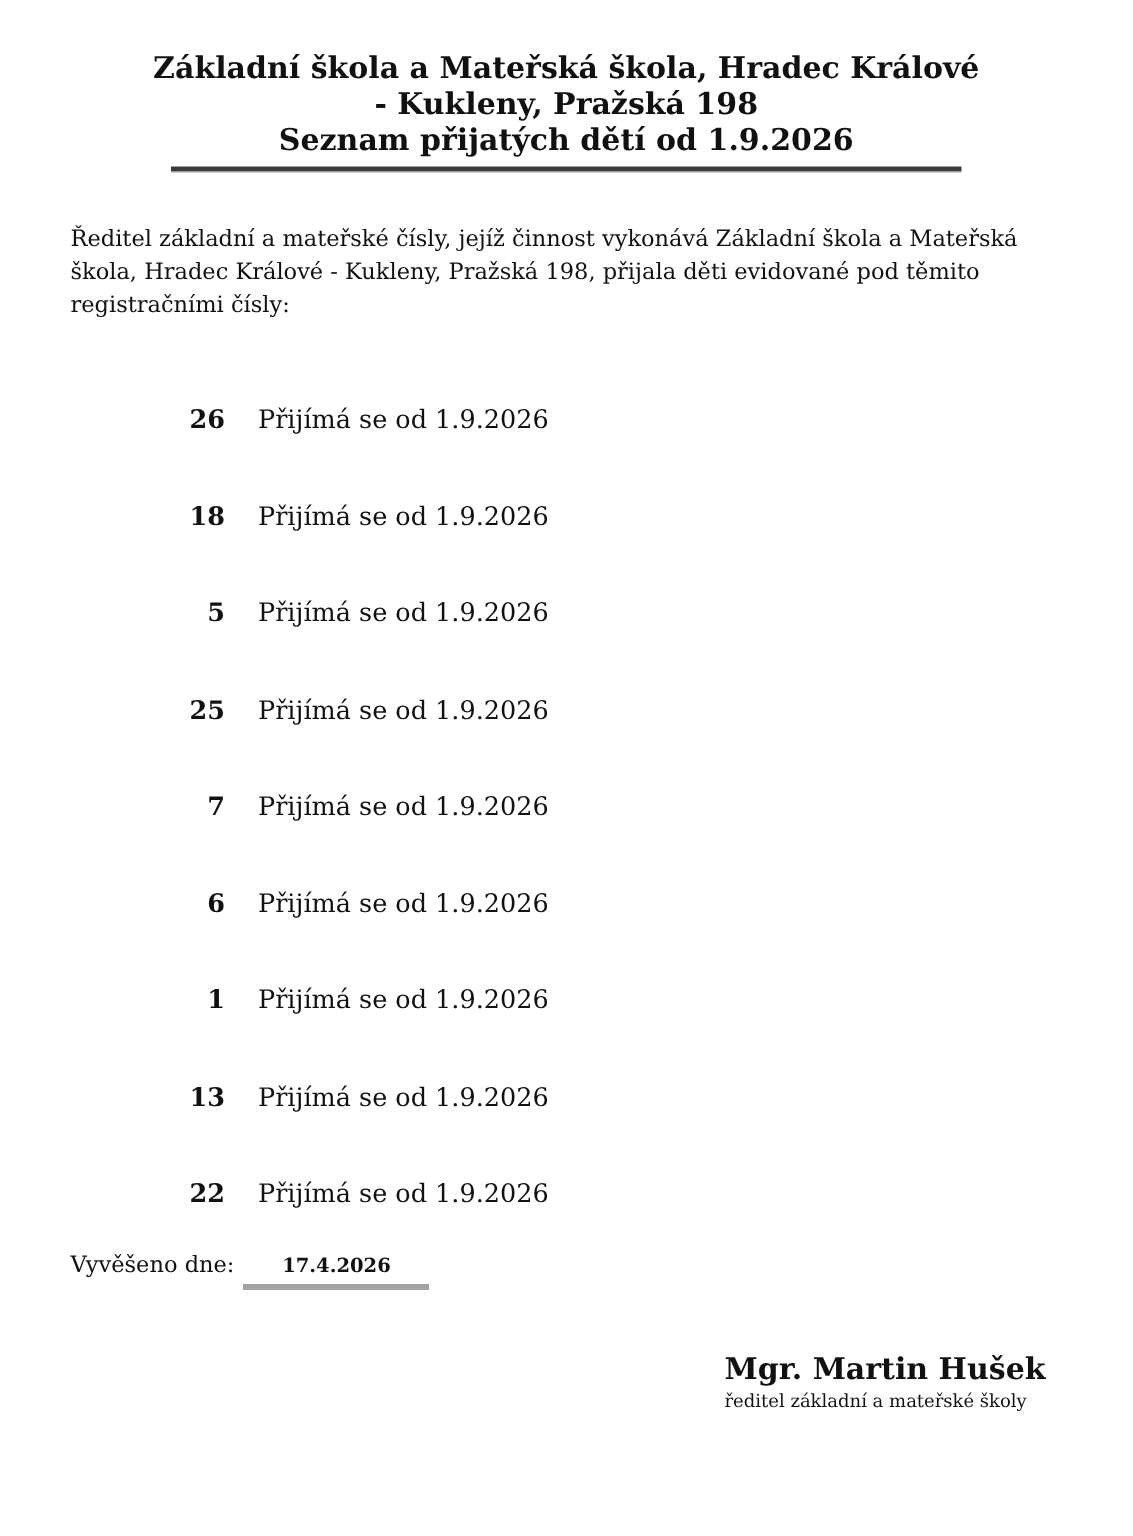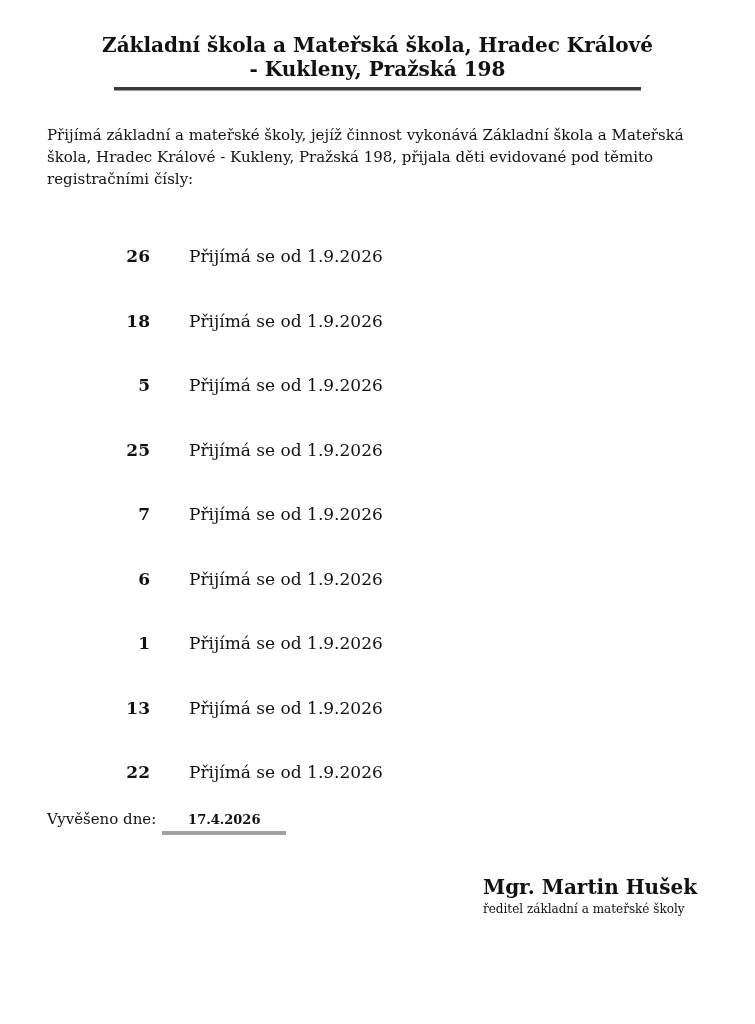--- a/index.html
+++ b/index.html
@@ -44,21 +44,20 @@
     text-align: left;
   }
   
   .admission-list {
     margin-top: 15px;
   }
   .admission-row {
     display: flex;
     align-items: baseline;
     line-height: 26.5px;
-    gap: 17px;
   }
   .reg-number {
     width: 103px;
     text-align: right;
     font-weight: bold;
     font-size: 17px;
     flex: 0 0 auto;
   }
   .admission-status {
     margin-left: 22px;
@@ -96,25 +95,26 @@
     line-height: 22px;
   }
 </style>
 </head>
 <body>
 
 <div class="page">
 
   <h1 class="doc-title">
     <span class="title-school">Základní škola a Mateřská škola, Hradec Králové - Kukleny, Pražská 198</span><br>
+    <span class="title-heading">Seznam přijatých dětí od 1.9.2026</span>
   </h1>
 
   <div class="title-rule"></div>
 
-  <p class="intro">Přijímá základní a mateřské školy, jejíž činnost vykonává Základní škola a Mateřská škola, Hradec Králové - Kukleny, Pražská 198, přijala děti evidované pod těmito registračními čísly:</p>
+  <p class="intro">Ředitel základní a mateřské čísly, jejíž činnost vykonává Základní škola a Mateřská škola, Hradec Králové - Kukleny, Pražská 198, přijala děti evidované pod těmito registračními čísly:</p>
 
   <div class="admission-list">
 
       <div class="admission-row">
         <span class="reg-number">26</span>
         <span class="admission-status">Přijímá se od 1.9.2026</span>
       </div>
 
       <div class="admission-row">
         <span class="reg-number">18</span>

